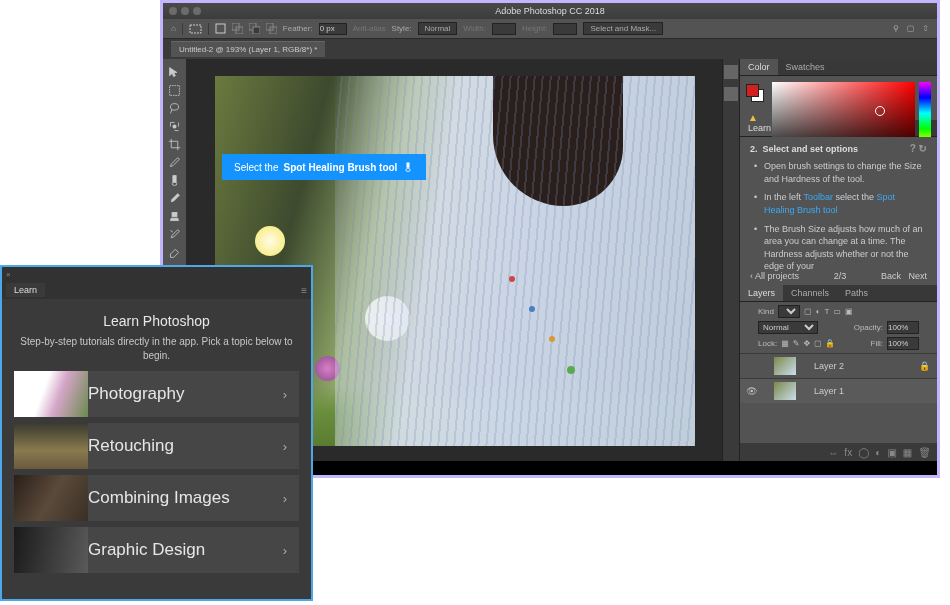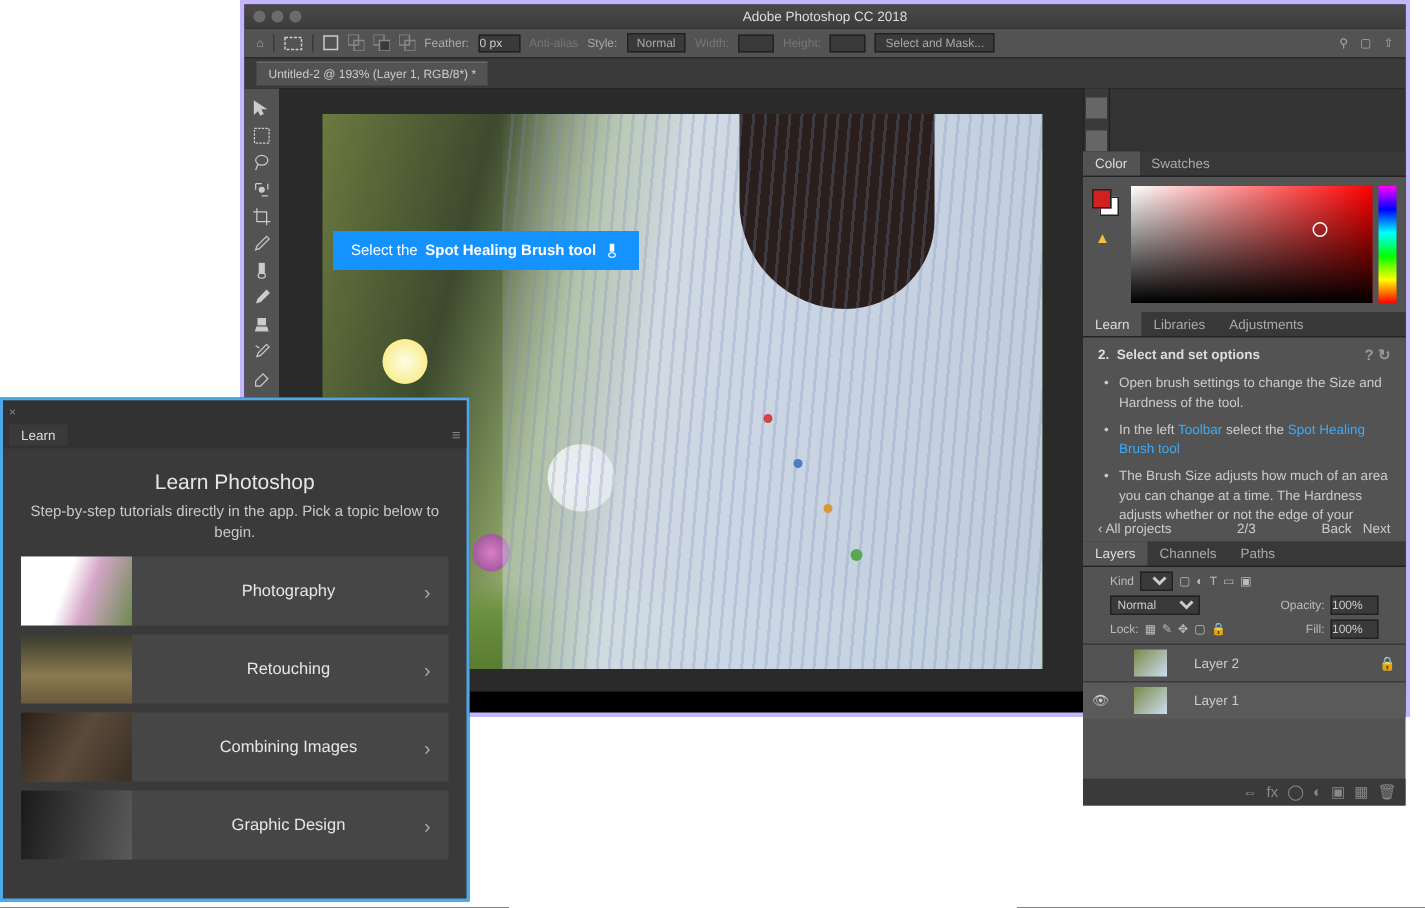--- a/index.html
+++ b/index.html
@@ -44,40 +44,40 @@
   .paint-splat { position:absolute; width:6px; height:6px; border-radius:50%;}
   .s1 {right:180px; top:200px; background:#d04545;}
   .s2 {right:160px; top:230px; background:#4a7ec2;}
   .s3 {right:140px; top:260px; background:#d89938;}
   .s4 {right:120px; top:290px; background:#5aa850; width:8px; height:8px;}
   
   .tooltip { position:absolute; left:35px; top:95px; background:#1493ff; color:#fff; padding:7px 12px; font-size:10px; display:flex; align-items:center; gap:5px;}
   .tooltip b { font-weight:600;}
   
   
-  .right-col { width: 215px; background:#333; display:flex;flex-direction:column; }
+  .right-col { width: 215px; background:#333; display:flex; }
   .collapse-strip { width:18px; background:#3a3a3a; display:flex; flex-direction:column; align-items:center; padding-top:6px; gap:8px; border-left:1px solid #222; border-right:1px solid #222;}
   .strip-ico { width:14px; height:14px; background:#666; }
   .panels { flex:1; display:flex; flex-direction:column; font-size:9px; color:#ccc;}
   
   .panel-tabs { display:flex; background:#383838; border-bottom:1px solid #222; }
   .panel-tab { padding:3px 8px; font-size:9px; color:#aaa; }
   .panel-tab.active { background:#535353; color:#ddd;}
   
   .color-panel { height:90px; background:#535353; position:relative; padding:6px;}
   .swatch-main { position:absolute; left:6px; top:8px; width:18px; height:18px;}
   .swatch-main .fg { position:absolute; width:13px; height:13px; background:#d02020; border:1px solid #222;}
   .swatch-main .bg { position:absolute; right:0; bottom:0; width:13px; height:13px; background:#fff; border:1px solid #222;}
   .warn { position:absolute; left:8px; top:36px; color:#f0c040; font-size:10px;}
   .picker { position:absolute; left:32px; top:6px; right:22px; height:78px; background:linear-gradient(to bottom,rgba(255,255,255,0) 0%,rgba(0,0,0,1) 100%),linear-gradient(to right,#fff 0%,#ff0000 100%);}
   .picker-ring { position:absolute; right:30px; top:24px; width:10px; height:10px; border:1px solid #fff; border-radius:50%;}
   .hue { position:absolute; right:6px; top:6px; width:12px; height:78px; background:linear-gradient(#f0f,#00f,#0ff,#0f0,#ff0,#f00);}
   
   .learn-panel { flex:1; background:#535353; padding: 6px 10px; font-size:9px; color:#ddd; position:relative;}
-  .learn-panel .step { display:flex; justify-content:space-between; font-weight:600; margin-bottom:6px;}
+  .learn-panel .step { display:flex; justify-content:space-between; align-items:center; font-weight:600; margin-bottom:6px;}
   .learn-panel ul { list-style:none; margin-left:4px;}
   .learn-panel li { position:relative; padding-left:10px; margin-bottom:6px; line-height:1.4; color:#ccc;}
   .learn-panel li::before { content:"•"; position:absolute; left:0; color:#ccc;}
   .learn-panel a { color:#3fa9f5; text-decoration:none;}
   .learn-nav { position:absolute; bottom:4px; left:10px; right:10px; display:flex; justify-content:space-between; font-size:9px; color:#ccc;}
   .learn-panel .help-ico { font-size:10px; color:#999;}
   
   .layers-panel { background:#535353; font-size:9px;}
   .layers-controls { padding:3px 18px; display:flex; flex-direction:column; gap:3px;}
   .layers-row { display:flex; align-items:center; gap:4px; font-size:8px; color:#bbb;}
@@ -92,21 +92,21 @@
   .learn-window { position:absolute; left:0; top:265px; width:313px; height:336px; background:#3a3a3a; border:2px solid #4ea7e8; color:#ddd;}
   .lw-tab { height:14px; background:#323232; display:flex; align-items:center; font-size:8px; padding:0 4px;}
   .lw-tab .x { margin-right:auto; font-size:8px; color:#888;}
   .lw-tabname { background:#3a3a3a; padding:2px 8px; font-size:9px;}
   .lw-menu { margin-left:auto; color:#888; font-size:10px;}
   .lw-body { padding:14px 12px 8px; text-align:center;}
   .lw-title { font-size:14px; font-weight:400; margin-bottom:6px; color:#e6e6e6;}
   .lw-sub { font-size:10px; color:#c8c8c8; margin-bottom:8px; line-height:1.4;}
   .lw-row { display:flex; align-items:center; height:46px; margin-bottom:6px; background:#464646;}
   .lw-row .img { width:74px; height:46px; }
-  .lw-row .label { flex:1; padding-left:14px; font-size:11px; text-align:center; color:#e6e6e6;}
+  .lw-row .label { flex:1; font-size:17px; text-align:left; color:#e6e6e6;}
   .lw-row .chev { padding-right:12px; color:#aaa; font-size:13px;}
   .img1 { background:linear-gradient(110deg,#fff 40%,#d5a6c8 60%,#6b8a4e);}
   .img2 { background:linear-gradient(#3a3a30,#8a7a4e 60%,#6b5a3e);}
   .img3 { background:linear-gradient(120deg,#2a1f18,#5a4a3a 50%,#3a2f26);}
   .img4 { background:linear-gradient(100deg,#1a1a1a,#3a3a3a 50%,#5a5a5a);}
 </style>
 </head>
 <body>
 
 <div class="ps-window">

